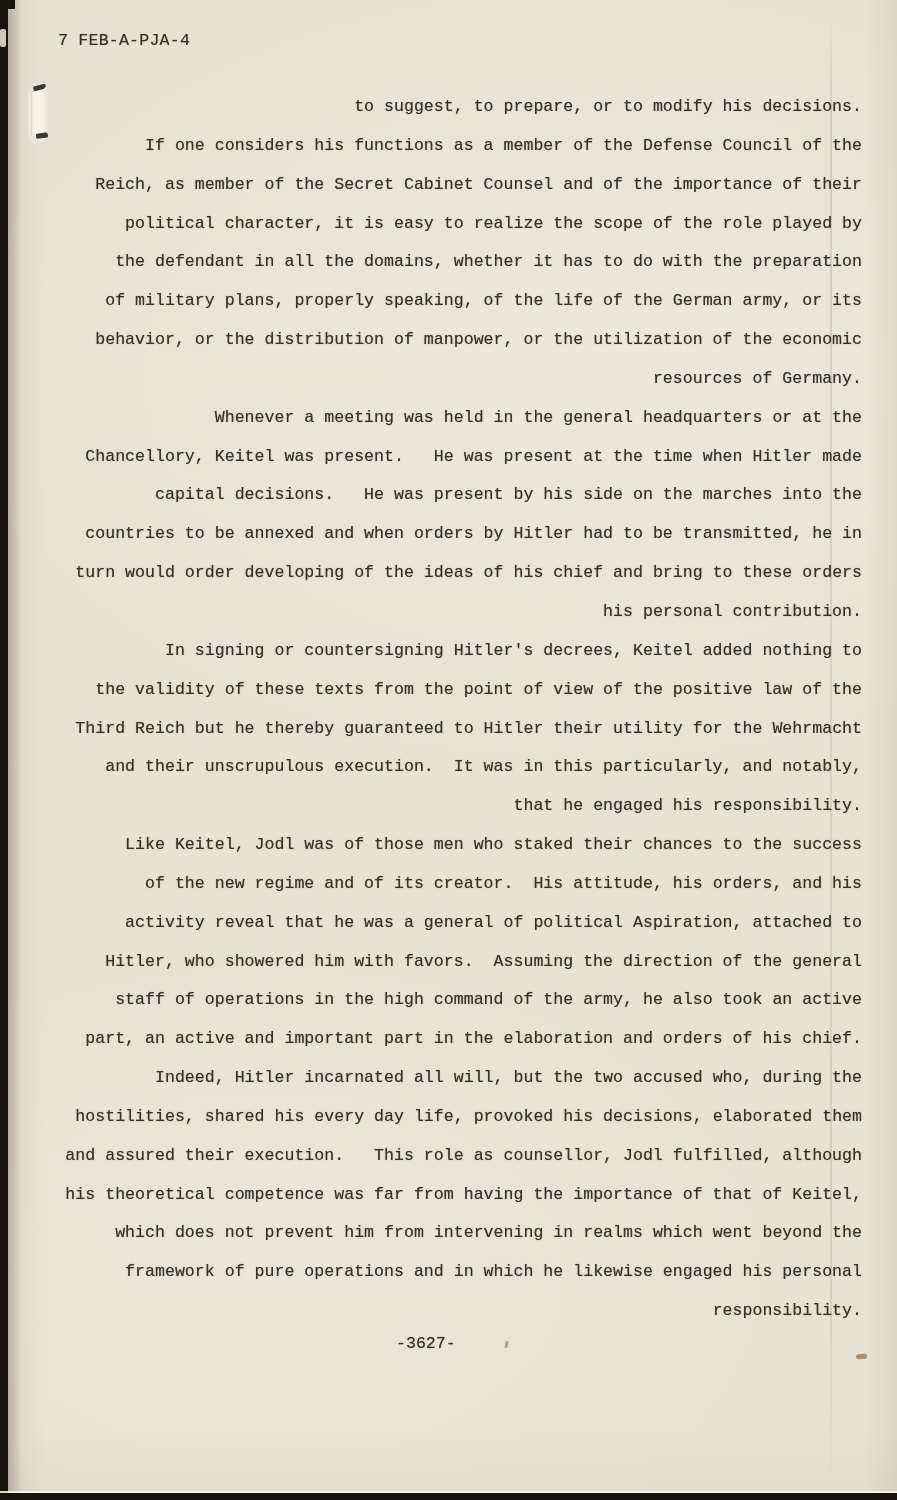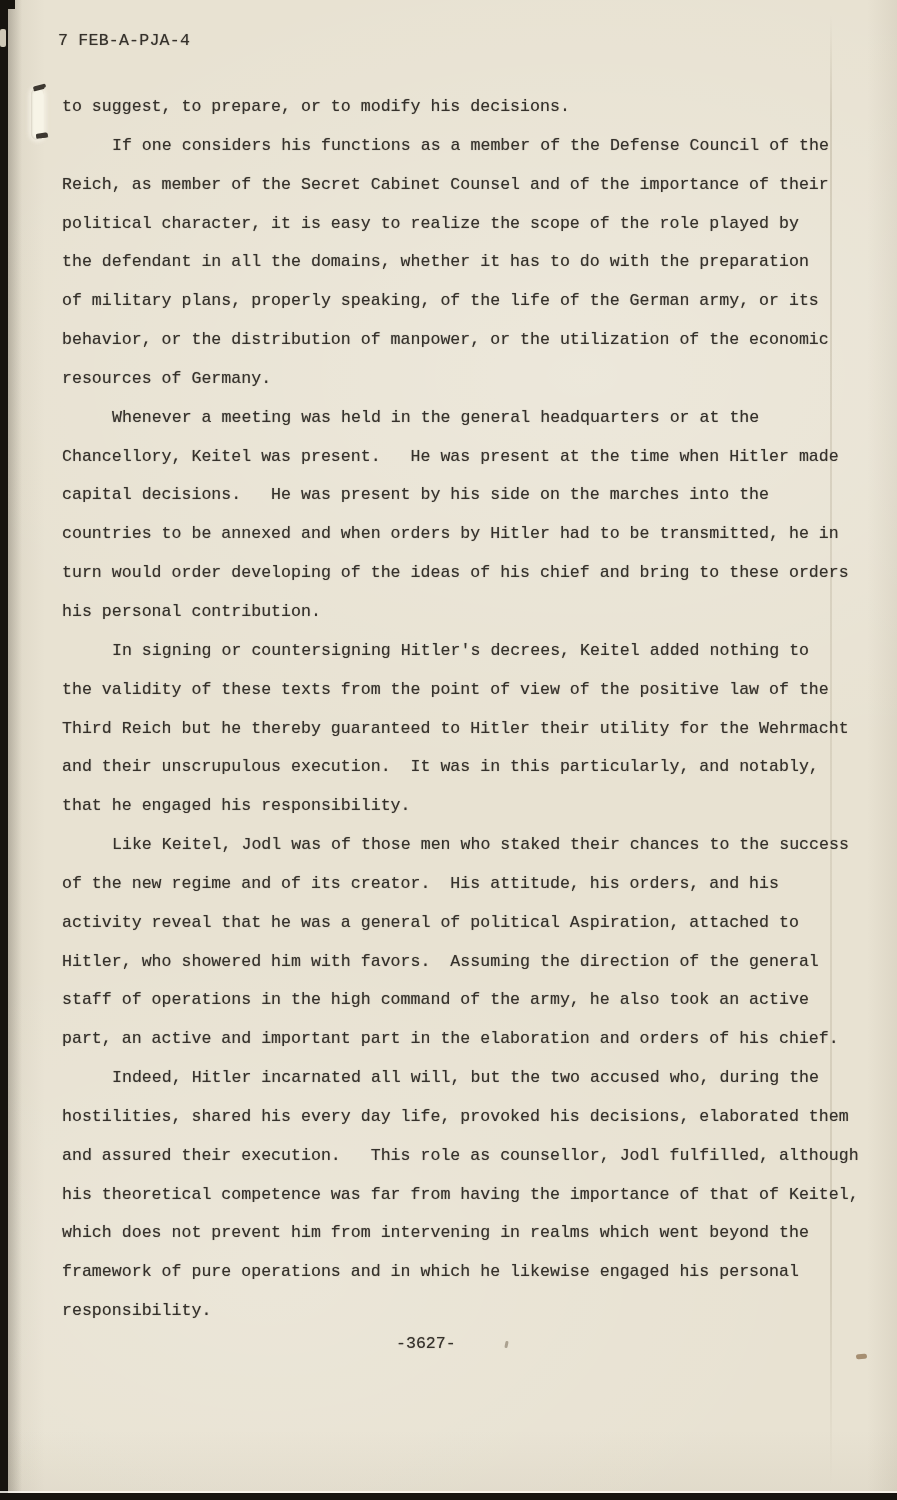--- a/index.html
+++ b/index.html
@@ -40,21 +40,21 @@
     background:#3d3831;transform:rotate(-14deg);box-shadow:-1px 2px 0 -1px #3d3831;}
   .pencil-mark-2{position:absolute;left:36px;top:133px;width:12px;height:5px;border-radius:2px 3px 3px 1px;
     background:#3d3831;transform:rotate(-8deg);box-shadow:2px 2px 0 -2px #3d3831;}
   .speck-1{position:absolute;left:856px;top:1354px;width:11px;height:5px;border-radius:3px;
     background:var(--speck);transform:rotate(-6deg);opacity:0.85;}
   .speck-2{position:absolute;left:505px;top:1341px;width:3px;height:7px;border-radius:2px;
     background:rgba(110,95,75,0.5);transform:rotate(12deg);}
   
   .typed{white-space:pre;text-shadow:0 0 1px rgba(53,49,43,0.55);}
   .header{position:absolute;left:58px;top:31px;font-size:16.6px;letter-spacing:0.2px;}
-  .body-text{position:absolute;left:62px;top:88px;width:800px;font-size:16.6px;line-height:38.85px;}
+  .body-text{position:absolute;left:62px;top:88px;width:800px;font-size:16.6px;line-height:38.85px;text-align:right;}
   .line{white-space:pre;}
   .line.indent{padding-left:50px;}
   .page-number{position:absolute;left:396px;top:1334px;font-size:16.6px;}
 </style>
 </head>
 <body>
 
 <div class="scan">
 
   <div class="crease"></div>

